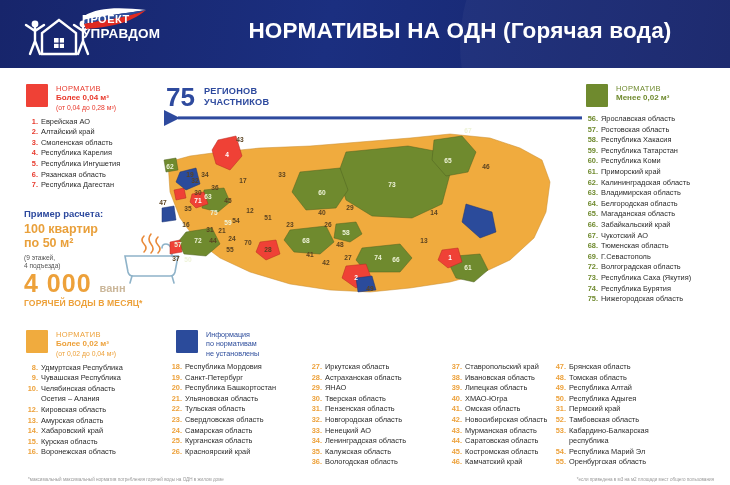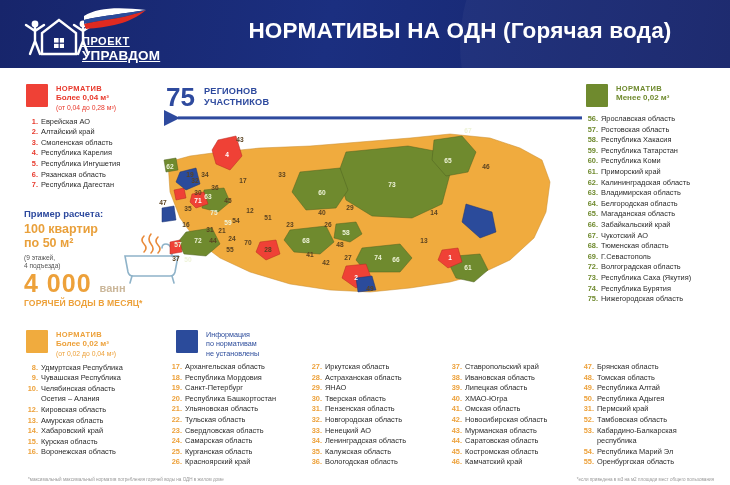--- a/index.html
+++ b/index.html
@@ -13,34 +13,34 @@
     position:absolute;left:0;top:0;width:730px;height:68px;
     background:linear-gradient(100deg,#17256b 0%,#1b2f80 45%,#16246a 100%);
     overflow:hidden;
   }
   #header:after{
     content:"";position:absolute;right:-60px;top:-120px;width:330px;height:330px;
     border-radius:50%;background:rgba(255,255,255,0.035);
   }
   #logo-wrap{position:absolute;left:20px;top:8px;width:160px;height:52px;}
   #logo-figure{position:absolute;left:0;top:6px;width:78px;height:44px;}
-  #logo-text{position:absolute;left:62px;top:28px;color:#fff;line-height:1;text-decoration:underline;}
+  #logo-text{position:absolute;left:62px;top:6px;color:#fff;line-height:1;}
   #logo-text .l1{font-size:11px;font-weight:bold;letter-spacing:.5px;}
   #logo-text .l2{font-size:13.5px;font-weight:bold;letter-spacing:.2px;margin-top:2px;}
   #flag{position:absolute;left:60px;top:-2px;width:70px;height:26px;}
   #main-title{
     position:absolute;left:200px;top:18px;width:520px;
     color:#ffffff;font-size:22.5px;font-weight:bold;letter-spacing:.2px;
     text-align:center;white-space:nowrap;
   }
   
   .legend-block{position:absolute;}
   .legend-head{position:relative;padding-left:30px;min-height:26px;}
   .swatch{position:absolute;left:0;top:0;width:22px;height:23px;border-radius:1px;}
-  .lg-title{font-size:7.5px;font-weight:bold;letter-spacing:.4px;line-height:1.25;}
+  .lg-title{font-size:7.5px;font-weight:normal;letter-spacing:.4px;line-height:1.25;}
   .lg-v1{font-size:8px;font-weight:bold;line-height:1.3;}
   .lg-v2{font-size:6.8px;line-height:1.3;}
   .reg-list{margin-top:4px;}
   .reg{font-size:7.4px;line-height:10.6px;color:#2b2b2b;white-space:nowrap;}
   .reg .num{display:inline-block;width:12px;text-align:right;margin-right:3px;font-weight:bold;}
   .reg .cont{display:inline-block;width:12px;margin-right:3px;}
   .red  .num,.red  .lg-title,.red  .lg-v1,.red  .lg-v2{color:#e8392c;}
   .orng .num,.orng .lg-title,.orng .lg-v1,.orng .lg-v2{color:#eda13a;}
   .blue .lg-v2{color:#2b4b9b;}
   .grn  .num,.grn  .lg-title,.grn  .lg-v1{color:#6f8a2e;}
@@ -297,21 +297,20 @@
       <span class="mlbl on-green" style="left:228px;top:145px;">74</span>
       <span class="mlbl on-green" style="left:246px;top:147px;">66</span>
       <span class="mlbl on-red" style="left:300px;top:145px;">1</span>
       <span class="mlbl on-green" style="left:318px;top:155px;">61</span>
       <span class="mlbl on-green" style="left:196px;top:120px;">58</span>
     </div>
 </div>
 
 <div id="bottom">
   <div class="bcol orng" style="left:170px;width:150px;">
-      <div class="reg"><span class="num">17.</span><span>Архангельская область</span></div>
       <div class="reg"><span class="num">18.</span><span>Республика Мордовия</span></div>
       <div class="reg"><span class="num">19.</span><span>Санкт-Петербург</span></div>
       <div class="reg"><span class="num">20.</span><span>Республика Башкортостан</span></div>
       <div class="reg"><span class="num">21.</span><span>Ульяновская область</span></div>
       <div class="reg"><span class="num">22.</span><span>Тульская область</span></div>
       <div class="reg"><span class="num">23.</span><span>Свердловская область</span></div>
       <div class="reg"><span class="num">24.</span><span>Самарская область</span></div>
       <div class="reg"><span class="num">25.</span><span>Курганская область</span></div>
       <div class="reg"><span class="num">26.</span><span>Красноярский край</span></div>
     </div>
@@ -332,21 +331,21 @@
       <div class="reg"><span class="num">38.</span><span>Ивановская область</span></div>
       <div class="reg"><span class="num">39.</span><span>Липецкая область</span></div>
       <div class="reg"><span class="num">40.</span><span>ХМАО-Югра</span></div>
       <div class="reg"><span class="num">41.</span><span>Омская область</span></div>
       <div class="reg"><span class="num">42.</span><span>Новосибирская область</span></div>
       <div class="reg"><span class="num">43.</span><span>Мурманская область</span></div>
       <div class="reg"><span class="num">44.</span><span>Саратовская область</span></div>
       <div class="reg"><span class="num">45.</span><span>Костромская область</span></div>
       <div class="reg"><span class="num">46.</span><span>Камчатский край</span></div>
     </div>
-  <div class="bcol orng" style="left:582px;width:140px;">
+  <div class="bcol orng" style="left:554px;width:140px;">
       <div class="reg"><span class="num">47.</span><span>Брянская область</span></div>
       <div class="reg"><span class="num">48.</span><span>Томская область</span></div>
       <div class="reg"><span class="num">49.</span><span>Республика Алтай</span></div>
       <div class="reg"><span class="num">50.</span><span>Республика Адыгея</span></div>
       <div class="reg"><span class="num">31.</span><span>Пермский край</span></div>
       <div class="reg"><span class="num">52.</span><span>Тамбовская область</span></div>
       <div class="reg"><span class="num">53.</span><span>Кабардино-Балкарская</span></div>
       <div class="reg"><span class="cont"></span><span>республика</span></div>
       <div class="reg"><span class="num">54.</span><span>Республика Марий Эл</span></div>
       <div class="reg"><span class="num">55.</span><span>Оренбургская область</span></div>

